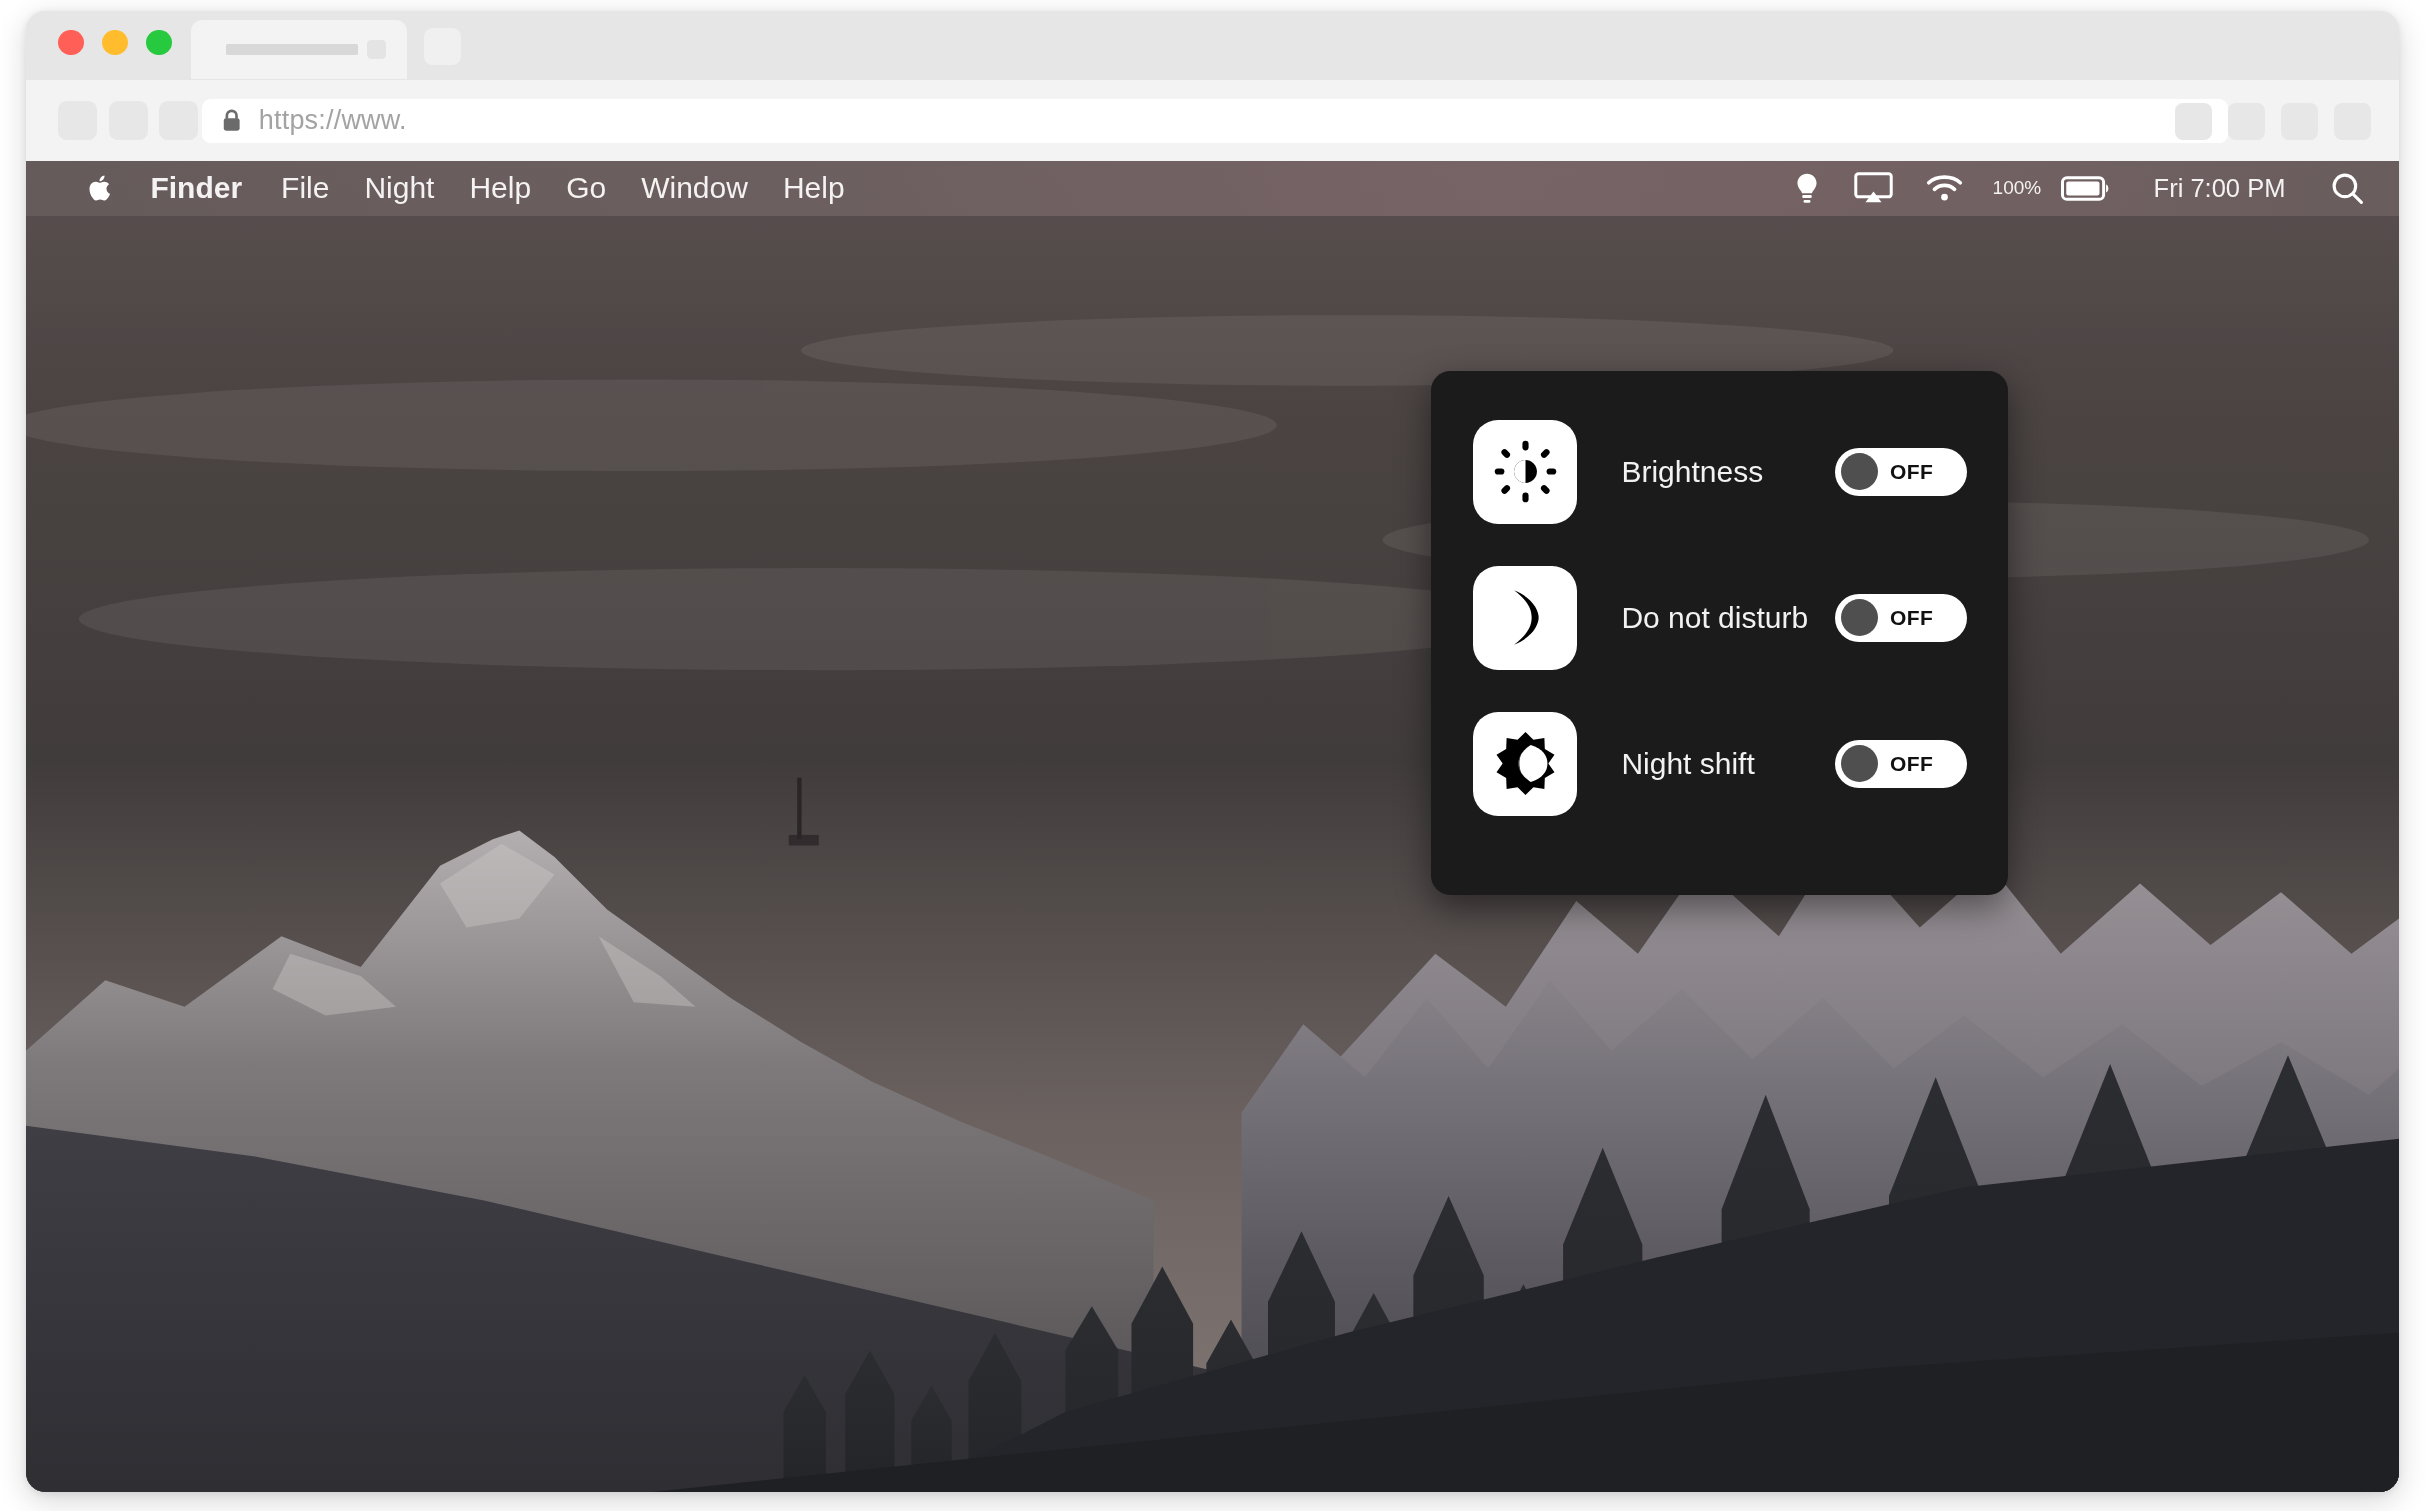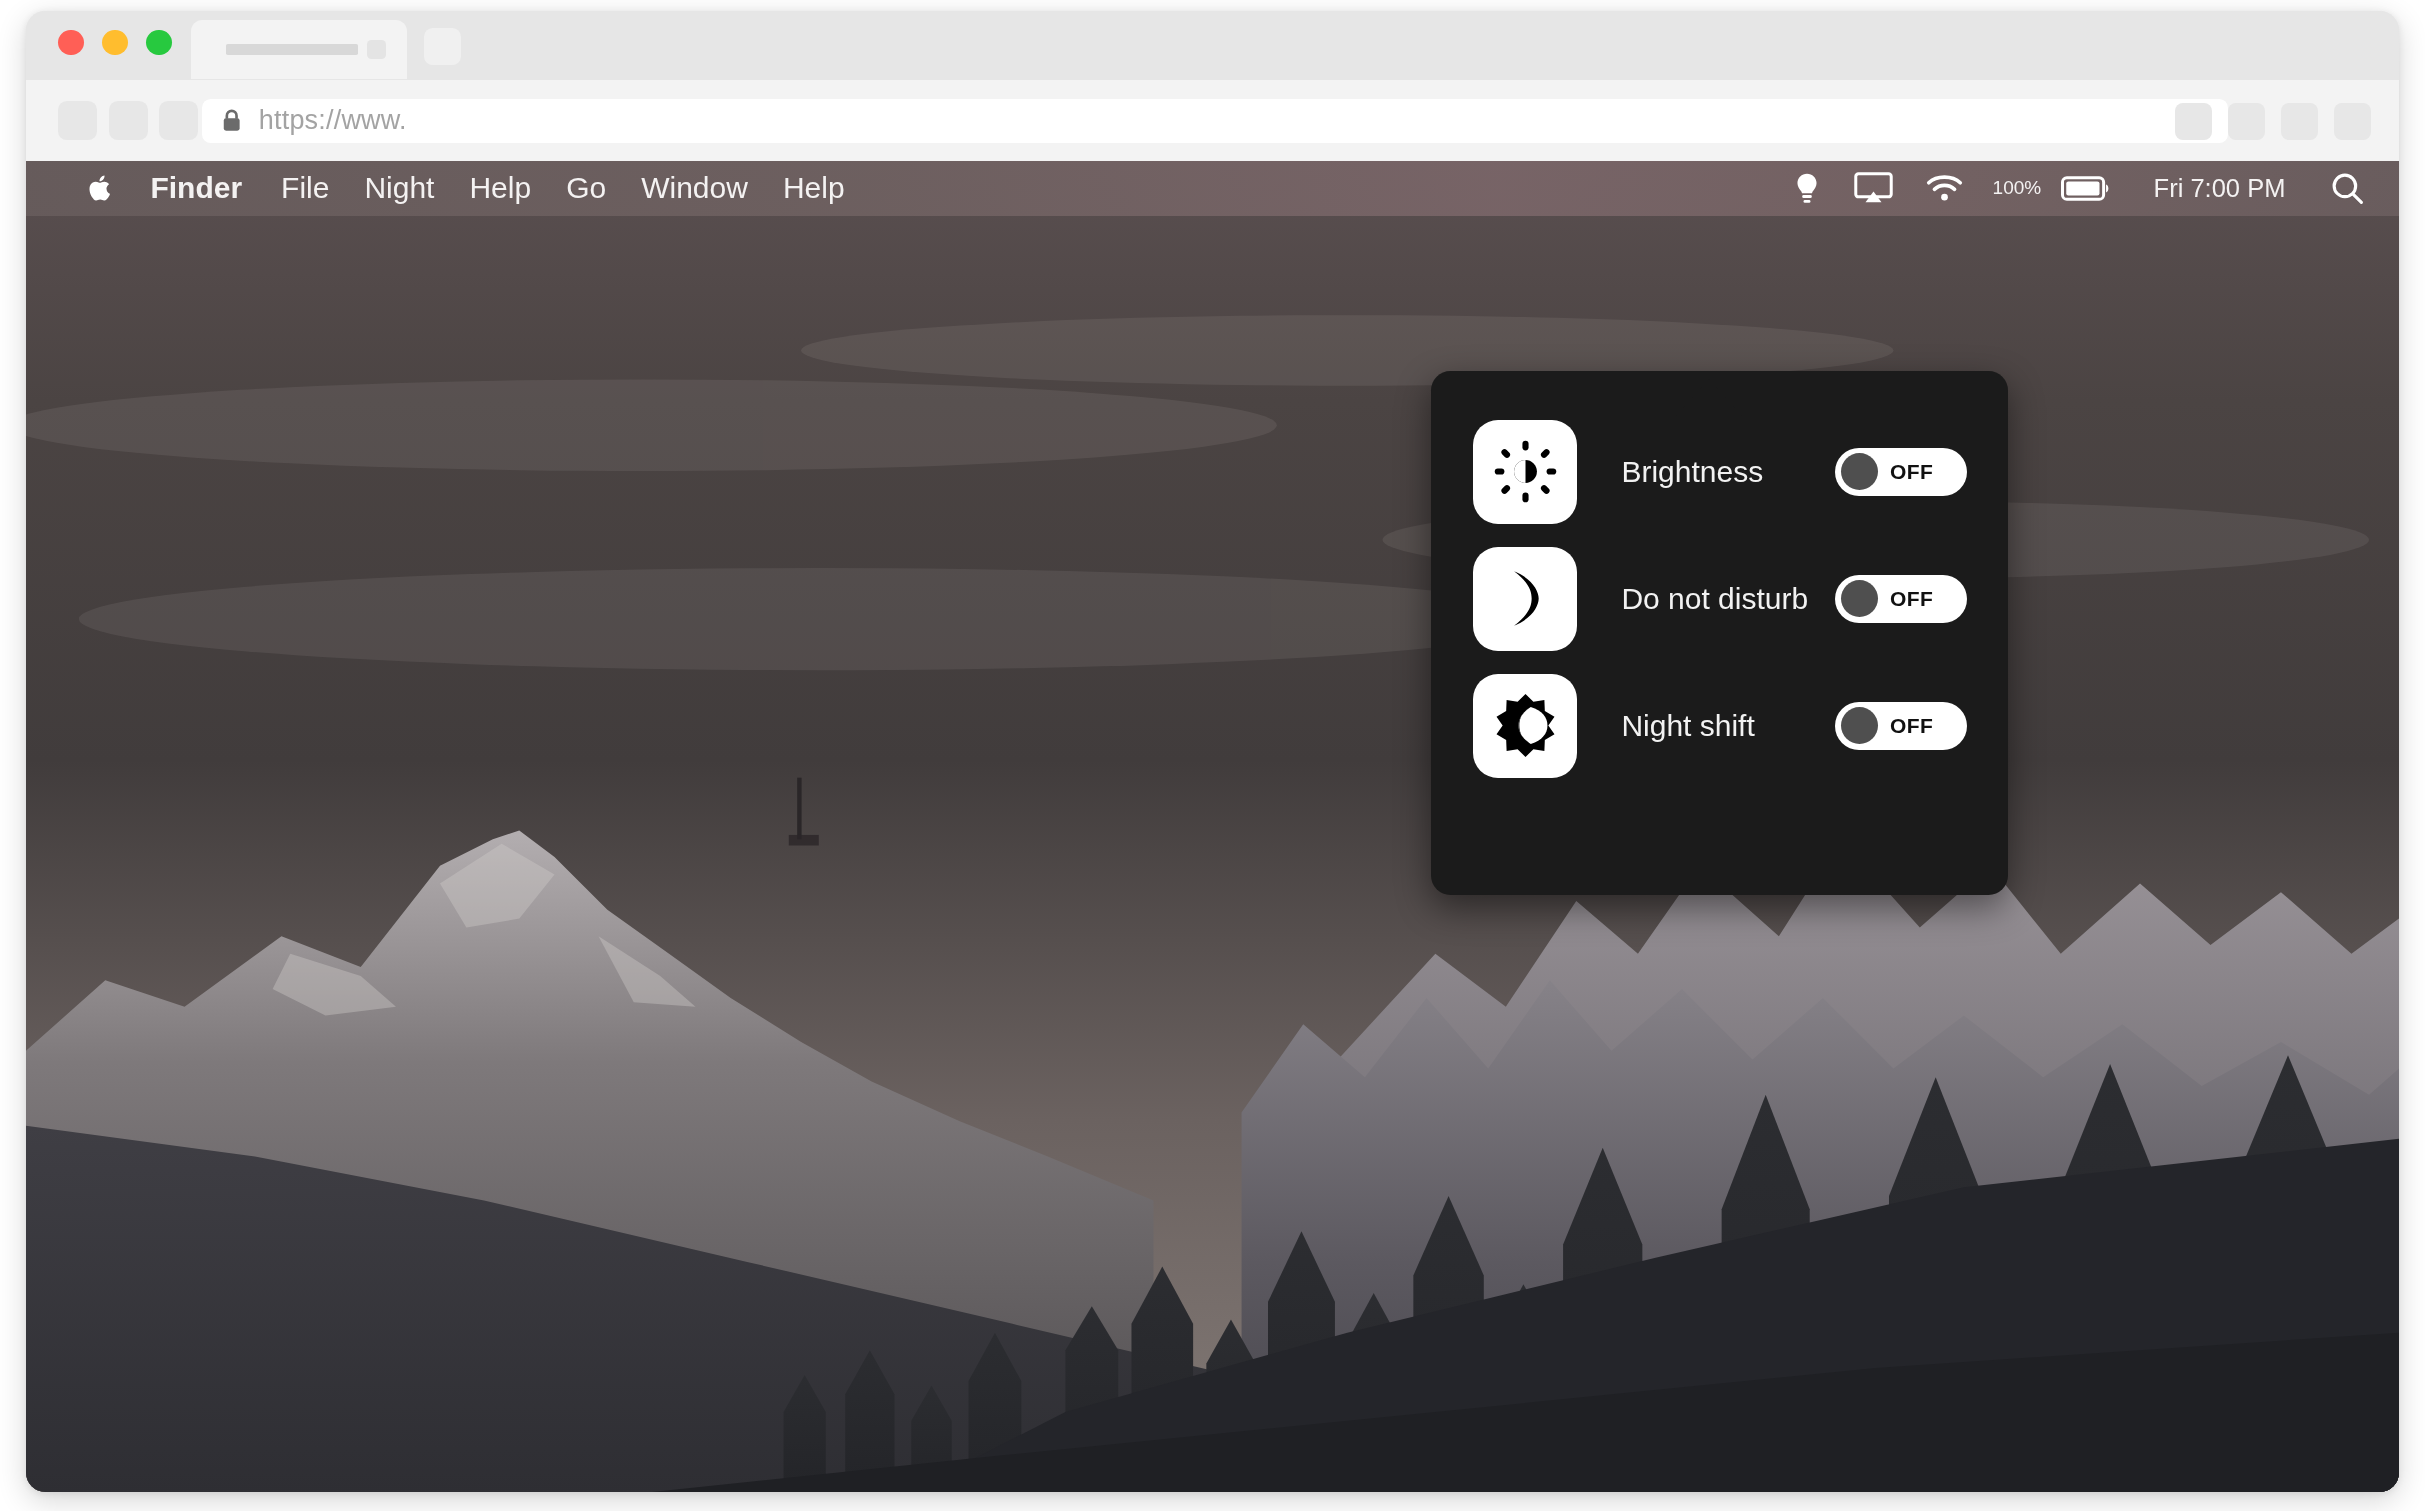--- a/index.html
+++ b/index.html
@@ -148,21 +148,21 @@
     width: 0; height: 0;
     border-left: 33px solid transparent;
     border-right: 33px solid transparent;
     border-bottom: 37px solid #1b1b1b;
     z-index: 9;
   }
   .panel-rows {
     position: relative;
     padding: 49px 0 0 0;
     display: flex; flex-direction: column;
-    gap: 23px;
+    gap: 42px;
   }
   .panel-row {
     display: flex; align-items: center;
     padding-left: 42px; padding-right: 41px;
     height: 104px;
   }
   .row-icon {
     width: 104px; height: 104px;
     background: #ffffff;
     border-radius: 25px;

